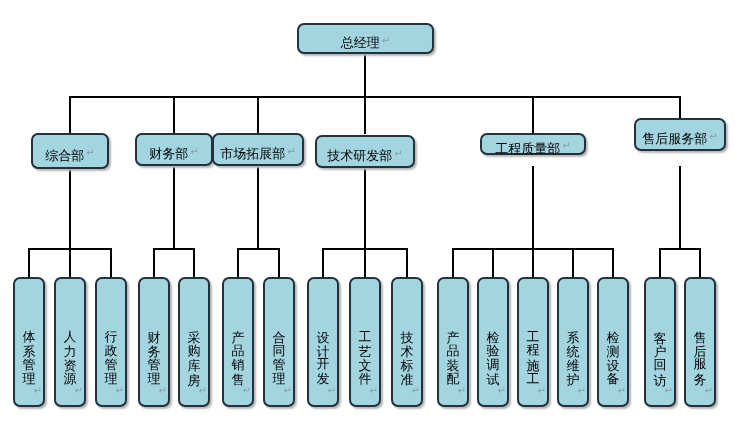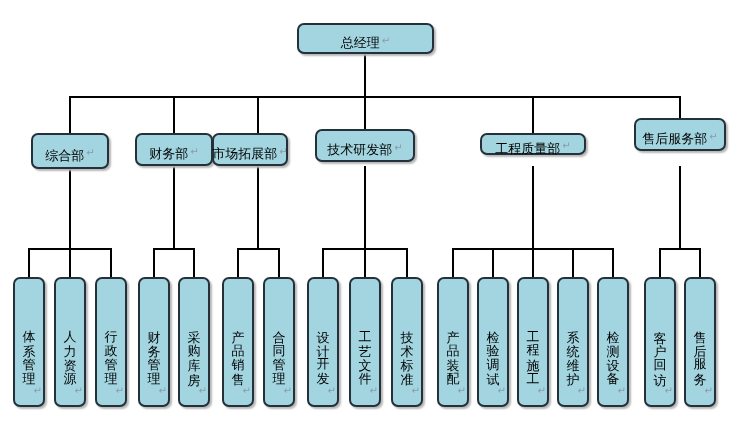--- a/index.html
+++ b/index.html
@@ -78,25 +78,25 @@
   </div>
 
   <div class="box" style="left:31px;top:133px;width:78px;height:36px">
     <span class="lbl">综合部</span>
       <span class="ret">↵</span>
   </div>
   <div class="box" style="left:135px;top:133px;width:78px;height:33px">
     <span class="lbl">财务部</span>
       <span class="ret">↵</span>
   </div>
-  <div class="box" style="left:212px;top:133px;width:76px;height:33px">
+  <div class="box" style="left:212px;top:133px;width:92px;height:33px">
     <span class="lbl">市场拓展部</span>
       <span class="ret">↵</span>
   </div>
-  <div class="box" style="left:315px;top:129px;width:100px;height:33px">
+  <div class="box" style="left:315px;top:135px;width:100px;height:33px">
     <span class="lbl">技术研发部</span>
       <span class="ret">↵</span>
   </div>
   <div class="box" style="left:480px;top:133px;width:106px;height:22px">
     <span class="lbl">工程质量部</span>
       <span class="ret">↵</span>
   </div>
   <div class="box" style="left:634px;top:118px;width:92px;height:33px">
     <span class="lbl">售后服务部</span>
       <span class="ret">↵</span>

